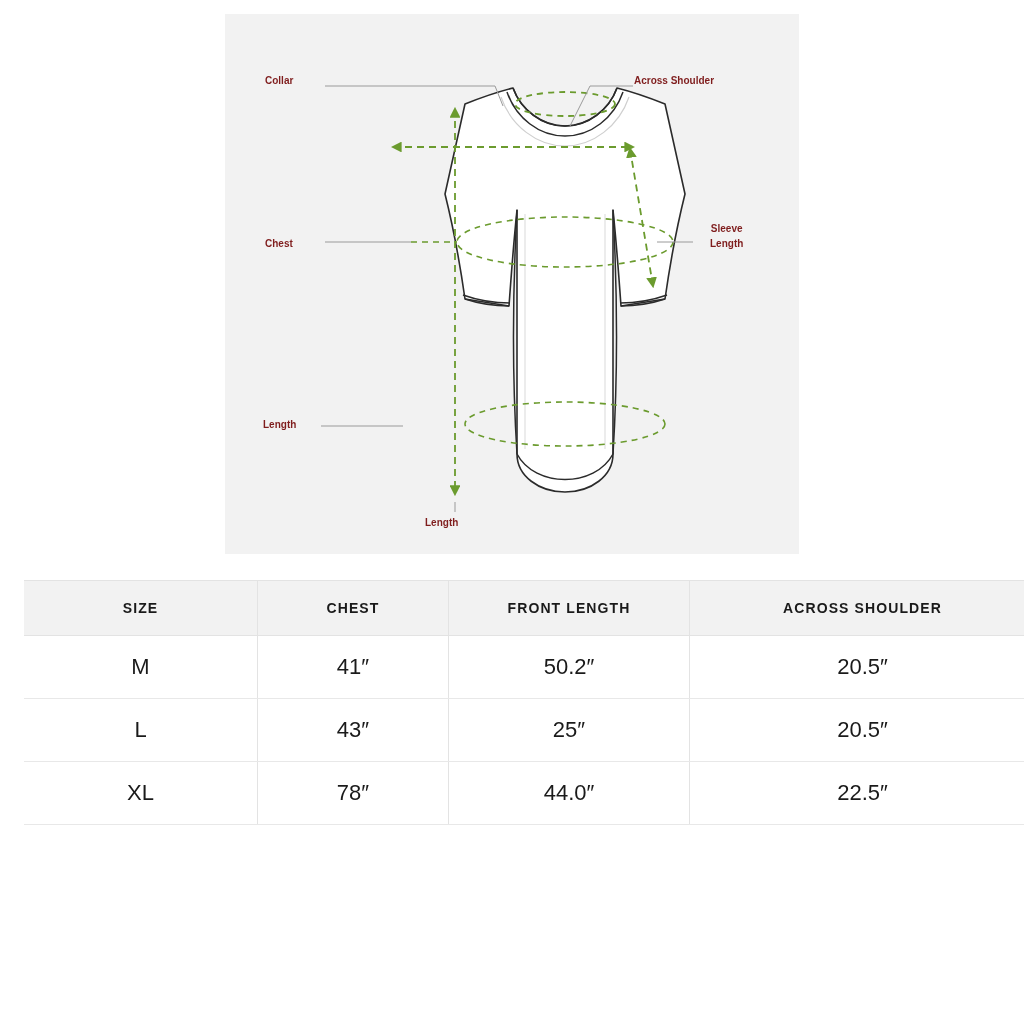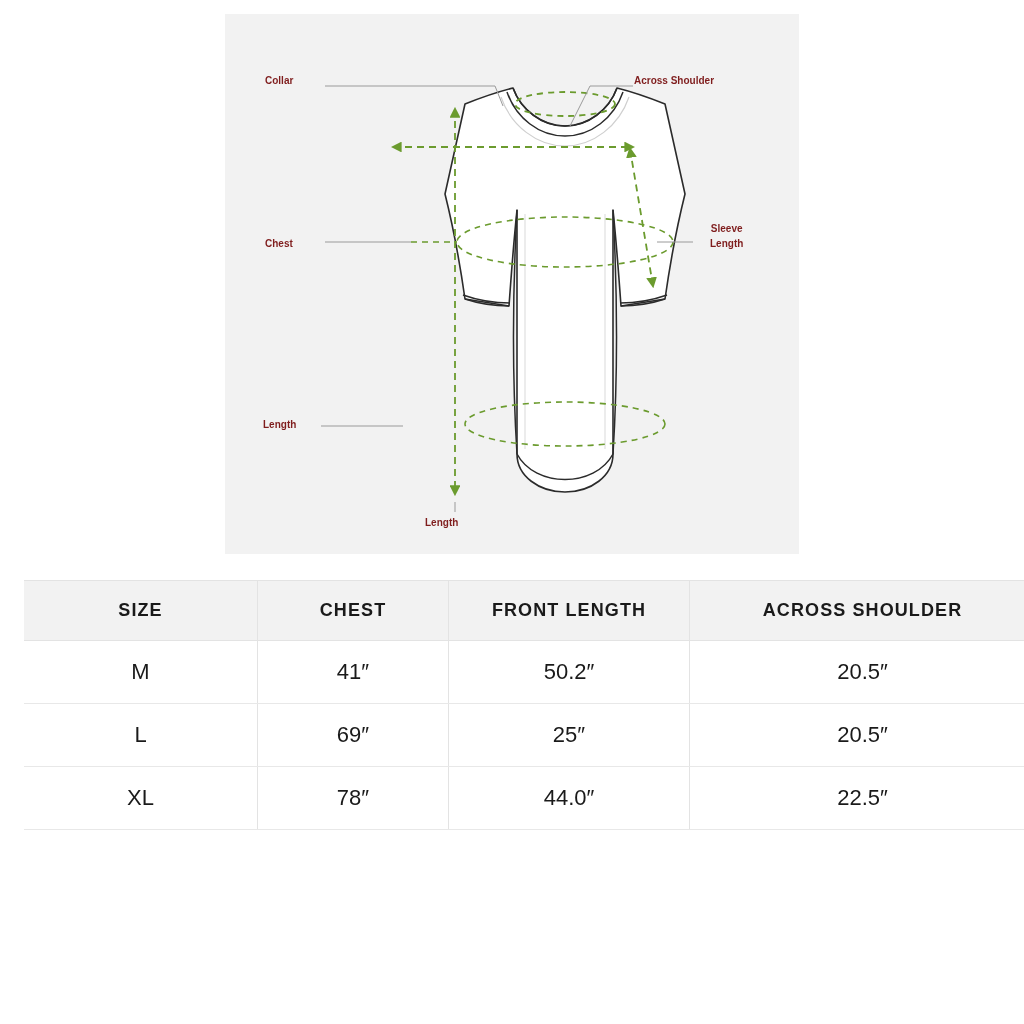--- a/index.html
+++ b/index.html
@@ -53,21 +53,21 @@
   .size-table {
     position: absolute;
     left: 24px;
     top: 580px;
     width: 976px;
     border-collapse: collapse;
     table-layout: fixed;
   }
   .size-table th {
     background: #f2f2f2;
-    font-size: 18px;
+    font-size: 14px;
     font-weight: bold;
     letter-spacing: 1.1px;
     color: #1a1a1a;
     padding: 19px 4px;
     text-align: center;
     border: 1px solid #e3e3e3;
     border-left: none;
     border-right: none;
   }
   .size-table th.col-div,
@@ -202,21 +202,21 @@
     </thead>
     <tbody>
       <tr>
         <td class="col-div">M</td>
         <td class="col-div">41″</td>
         <td class="col-div">50.2″</td>
         <td>20.5″</td>
       </tr>
       <tr>
         <td class="col-div">L</td>
-        <td class="col-div">69″</td>
+        <td class="col-div">43″</td>
         <td class="col-div">25″</td>
         <td>20.5″</td>
       </tr>
       <tr>
         <td class="col-div">XL</td>
         <td class="col-div">78″</td>
         <td class="col-div">44.0″</td>
         <td>22.5″</td>
       </tr>
     </tbody>

